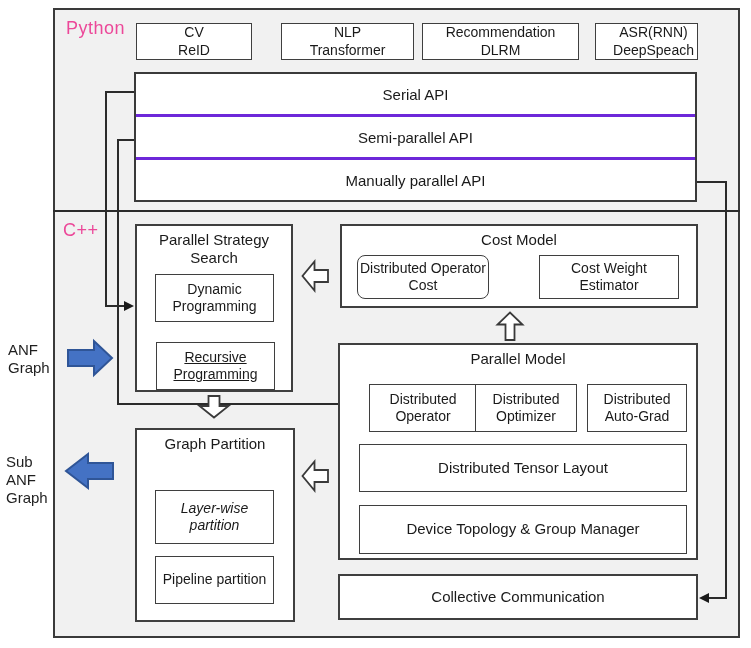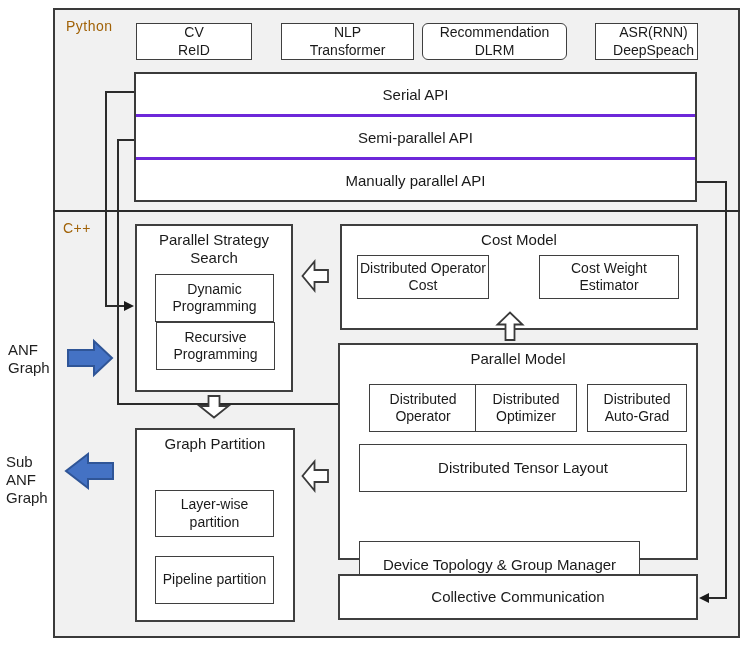--- a/index.html
+++ b/index.html
@@ -5,21 +5,21 @@
   html,body{margin:0;padding:0;background:#ffffff;}
   #stage{
     position:relative;width:751px;height:648px;background:#ffffff;
     font-family:"Liberation Sans","DejaVu Sans",sans-serif;color:#1a1a1a;
     overflow:hidden;
   }
   #outer{
     position:absolute;left:53px;top:8px;width:687px;height:630px;
     background:#f1f1f1;border:2px solid #3a3a3a;box-sizing:border-box;
   }
-  .section-label{position:absolute;font-size:14px;color:#a16207;letter-spacing:0.5px;}
+  .section-label{position:absolute;font-size:18px;color:#ec4899;letter-spacing:0.5px;}
   .box{
     position:absolute;background:#ffffff;border:1.5px solid #3f3f3f;
     box-sizing:border-box;display:flex;align-items:center;justify-content:center;
     text-align:center;font-size:14px;line-height:1.25;
   }
   .container-box{
     position:absolute;background:#ffffff;border:2px solid #3f3f3f;
     box-sizing:border-box;text-align:center;font-size:15px;
   }
   .container-title{display:block;padding-top:5px;line-height:1.2;}
@@ -64,21 +64,21 @@
         <span style="display:block">CV</span>
         <span style="display:block">ReID</span>
       </div>
   </div>
   <div class="box" style="left:281px;top:23px;width:133px;height:37px;">
     <div>
         <span style="display:block">NLP</span>
         <span style="display:block">Transformer</span>
       </div>
   </div>
-  <div class="box" style="left:422px;top:23px;width:145px;height:37px;border-radius:6px;">
+  <div class="box" style="left:422px;top:23px;width:157px;height:37px;">
     <div>
         <span style="display:block">Recommendation</span>
         <span style="display:block">DLRM</span>
       </div>
   </div>
   <div class="box" style="left:595px;top:23px;width:103px;height:37px;padding-left:14px;">
     <div>
         <span style="display:block">ASR(RNN)</span>
         <span style="display:block">DeepSpeach</span>
       </div>
@@ -101,41 +101,41 @@
   <div class="ah-right" style="left:343px;top:398.5px;"></div>
 
   <div class="line" style="left:697px;top:181px;width:30px;height:2px;"></div>
   <div class="line" style="left:725px;top:181px;width:2px;height:418px;"></div>
   <div class="line" style="left:708px;top:597px;width:19px;height:2px;"></div>
   <div class="ah-left" style="left:699px;top:592.5px;"></div>
 
   <div class="container-box" style="left:135px;top:224px;width:158px;height:168px;">
     <span class="container-title">Parallel Strategy Search</span>
     <div class="box" style="left:18px;top:48px;width:119px;height:48px;">Dynamic Programming</div>
-    <div class="box" style="left:19px;top:96px;width:119px;height:48px;">Recursive Programming</div>
+    <div class="box" style="left:19px;top:116px;width:119px;height:48px;text-decoration:underline;">Recursive Programming</div>
   </div>
 
-  <div class="container-box" style="left:340px;top:224px;width:358px;height:106px;">
+  <div class="container-box" style="left:340px;top:224px;width:358px;height:84px;">
     <span class="container-title">Cost Model</span>
-    <div class="box" style="left:15px;top:29px;width:132px;height:44px;">Distributed Operator Cost</div>
+    <div class="box" style="left:15px;top:29px;width:132px;height:44px;border-radius:8px;">Distributed Operator Cost</div>
     <div class="box" style="left:197px;top:29px;width:140px;height:44px;">Cost Weight Estimator</div>
   </div>
 
   <div class="container-box" style="left:338px;top:343px;width:360px;height:217px;">
     <span class="container-title">Parallel Model</span>
     <div class="box" style="left:29px;top:39px;width:108px;height:48px;">Distributed Operator</div>
     <div class="box" style="left:135px;top:39px;width:102px;height:48px;">Distributed Optimizer</div>
     <div class="box" style="left:19px;top:99px;width:328px;height:48px;font-size:15px;">Distributed Tensor Layout</div>
     <div class="box" style="left:247px;top:39px;width:100px;height:48px;">Distributed Auto-Grad</div>
-    <div class="box" style="left:19px;top:160px;width:281px;height:49px;font-size:15px;margin-top:36px;">Device Topology &amp; Group Manager</div>
+    <div class="box" style="left:19px;top:160px;width:328px;height:49px;font-size:15px;">Device Topology &amp; Group Manager</div>
   </div>
 
   <div class="container-box" style="left:135px;top:428px;width:160px;height:194px;">
     <span class="container-title">Graph Partition</span>
-    <div class="box" style="left:18px;top:60px;width:119px;height:47px;">Layer-wise partition</div>
+    <div class="box" style="left:18px;top:60px;width:119px;height:54px;font-style:italic;">Layer-wise partition</div>
     <div class="box" style="left:18px;top:126px;width:119px;height:48px;">Pipeline partition</div>
   </div>
 
   <div class="box" style="left:338px;top:574px;width:360px;height:46px;font-size:15px;border-width:2px;">Collective Communication</div>
 
   <svg style="left:301px;top:260px;" width="28" height="32" viewBox="0 0 28 32">
     <polygon points="27,10 13.5,10 13.5,1.5 1.5,16 13.5,30.5 13.5,22 27,22" fill="#ffffff" stroke="#3a3a3a" stroke-width="1.8"></polygon>
   </svg>
   <svg style="left:301px;top:460px;" width="28" height="32" viewBox="0 0 28 32">
     <polygon points="27,10 13.5,10 13.5,1.5 1.5,16 13.5,30.5 13.5,22 27,22" fill="#ffffff" stroke="#3a3a3a" stroke-width="1.8"></polygon>

